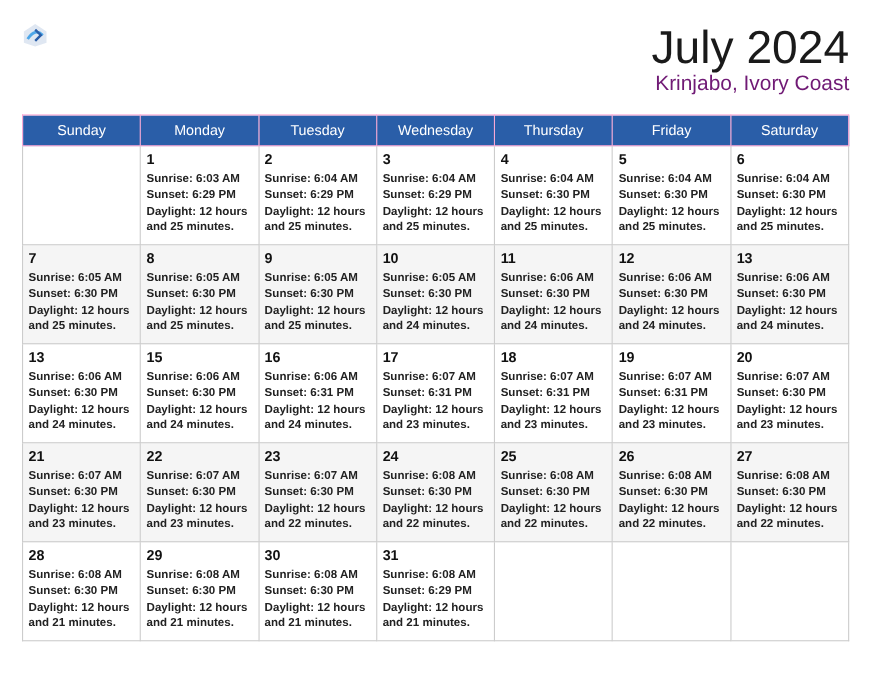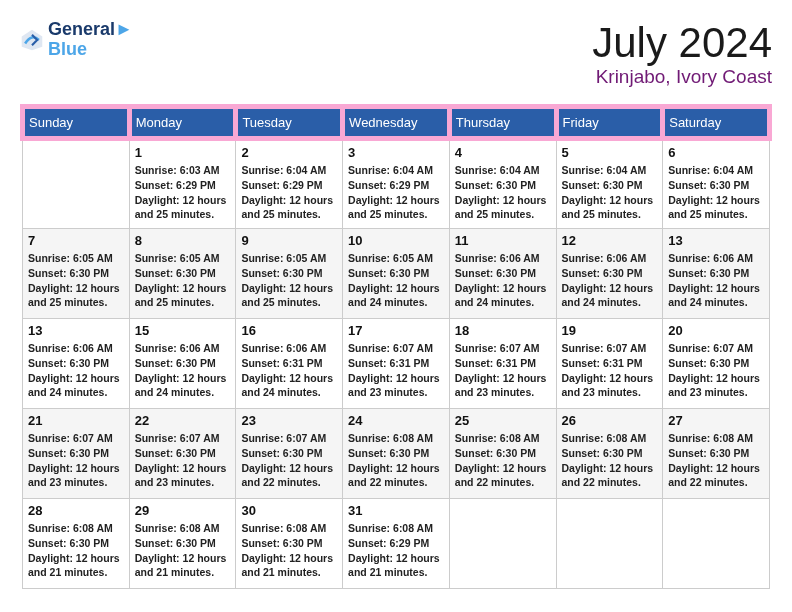--- a/index.html
+++ b/index.html
@@ -40,24 +40,24 @@
     }
     table {
       width: 100%;
       border-collapse: collapse;
       font-size: 11px;
     }
     thead tr th {
       background: #2a5ea8;
       color: #fff;
       padding: 6px 4px;
-      text-align: left;
+      text-align: center;
       font-size: 13px;
       font-weight: normal;
-      border: 5px solid #f9a8d4;
+      border: 1px solid #f9a8d4;
     }
     tbody tr td {
       border: 1px solid #ccc;
       vertical-align: top;
       padding: 4px 5px;
       width: calc(100% / 7);
       min-height: 80px;
       height: 90px;
     }
     .day-number {
@@ -85,24 +85,20 @@
 </head>
 <body>
 
 <div class="header">
   <div class="logo">
     <svg class="logo-icon" viewBox="0 0 28 28" xmlns="http://www.w3.org/2000/svg">
       <polygon points="14,2 26,10 26,22 14,26 2,22 2,10" fill="#2a5ea8" opacity="0.15"></polygon>
       <path d="M6,18 Q14,6 22,14" stroke="#4da6e8" stroke-width="3" fill="none"></path>
       <path d="M14,8 L20,14 L14,20" stroke="#2a5ea8" stroke-width="2.5" fill="none"></path>
     </svg>
-    <div>
-      <div style="font-size:18px;font-weight:bold;color:#1a3a6b;line-height:1.1;">General<span style="color:#4da6e8;">►</span></div>
-      <div style="font-size:18px;font-weight:bold;color:#4da6e8;line-height:1.1;">Blue</div>
-    </div>
   </div>
   <div class="title-block">
     <div class="month-title">July 2024</div>
     <div class="location">Krinjabo, Ivory Coast</div>
   </div>
 </div>
 
 <table>
   <thead>
     <tr>

